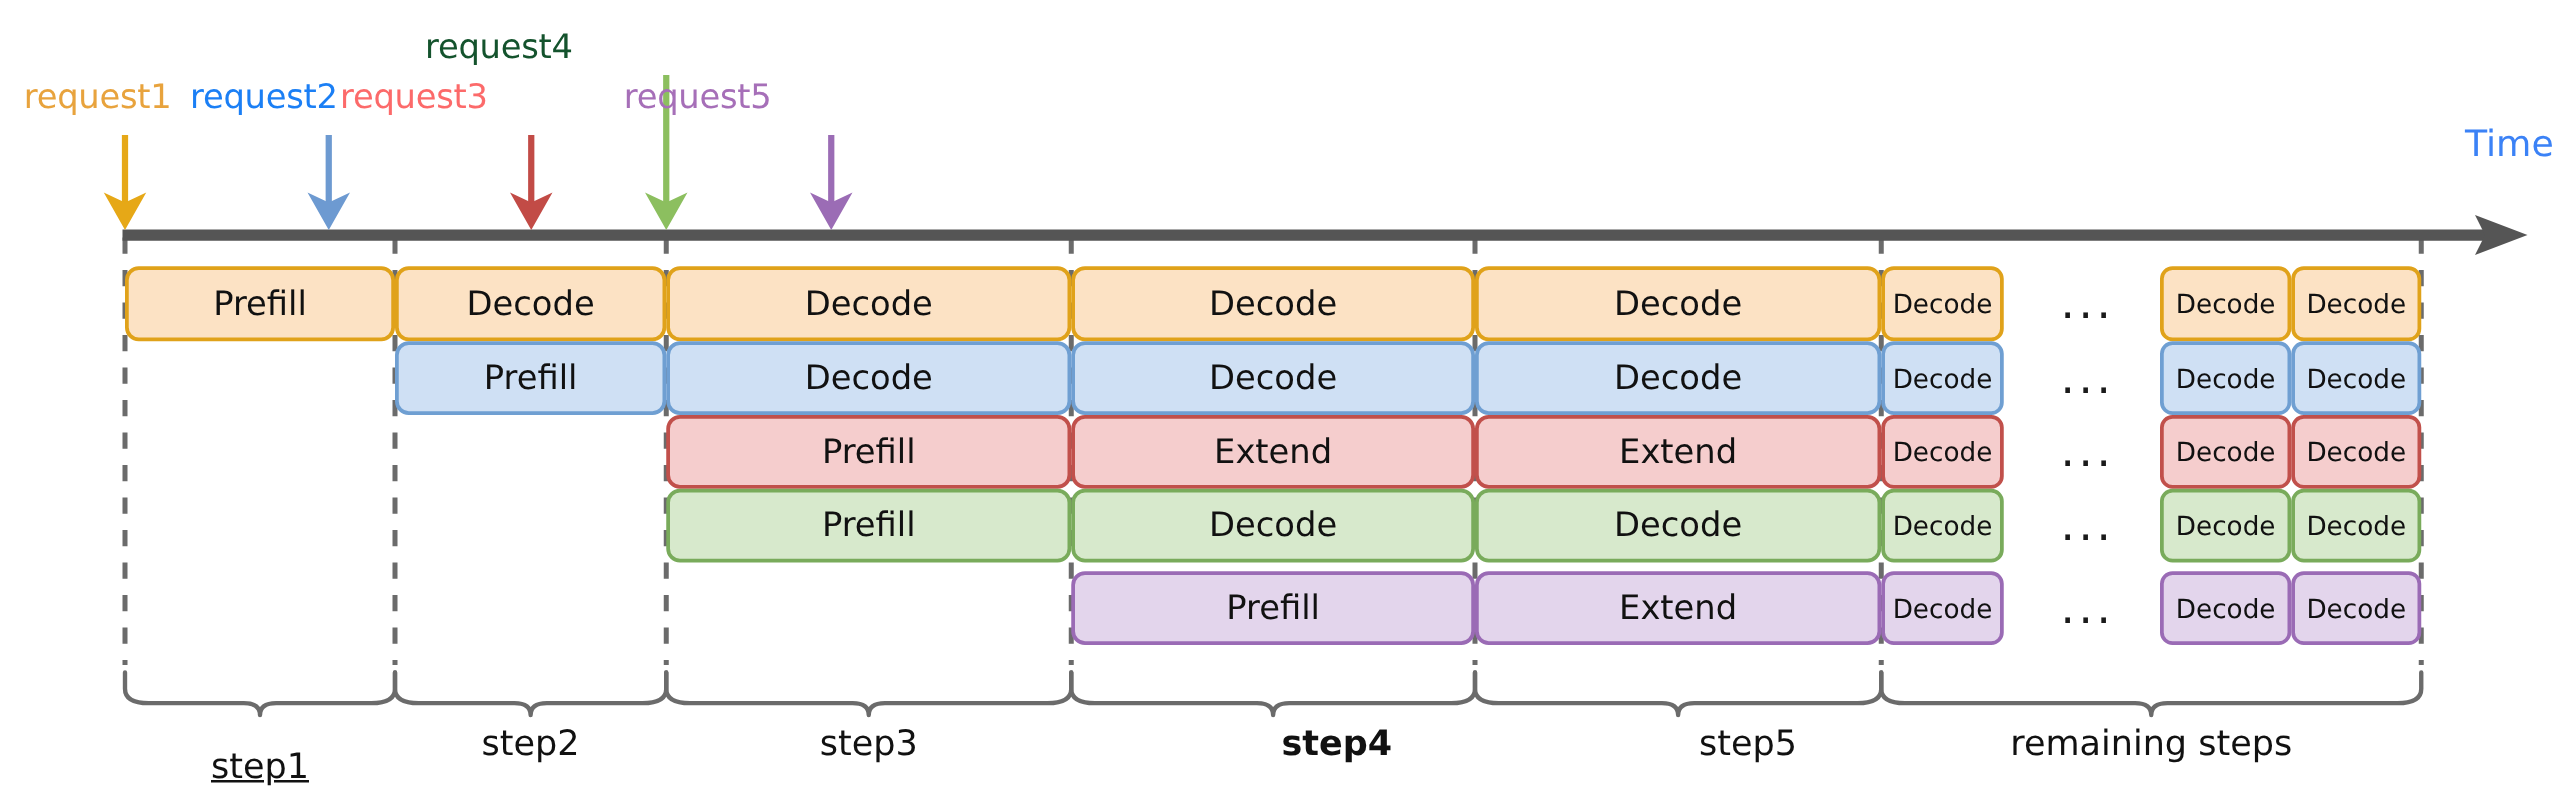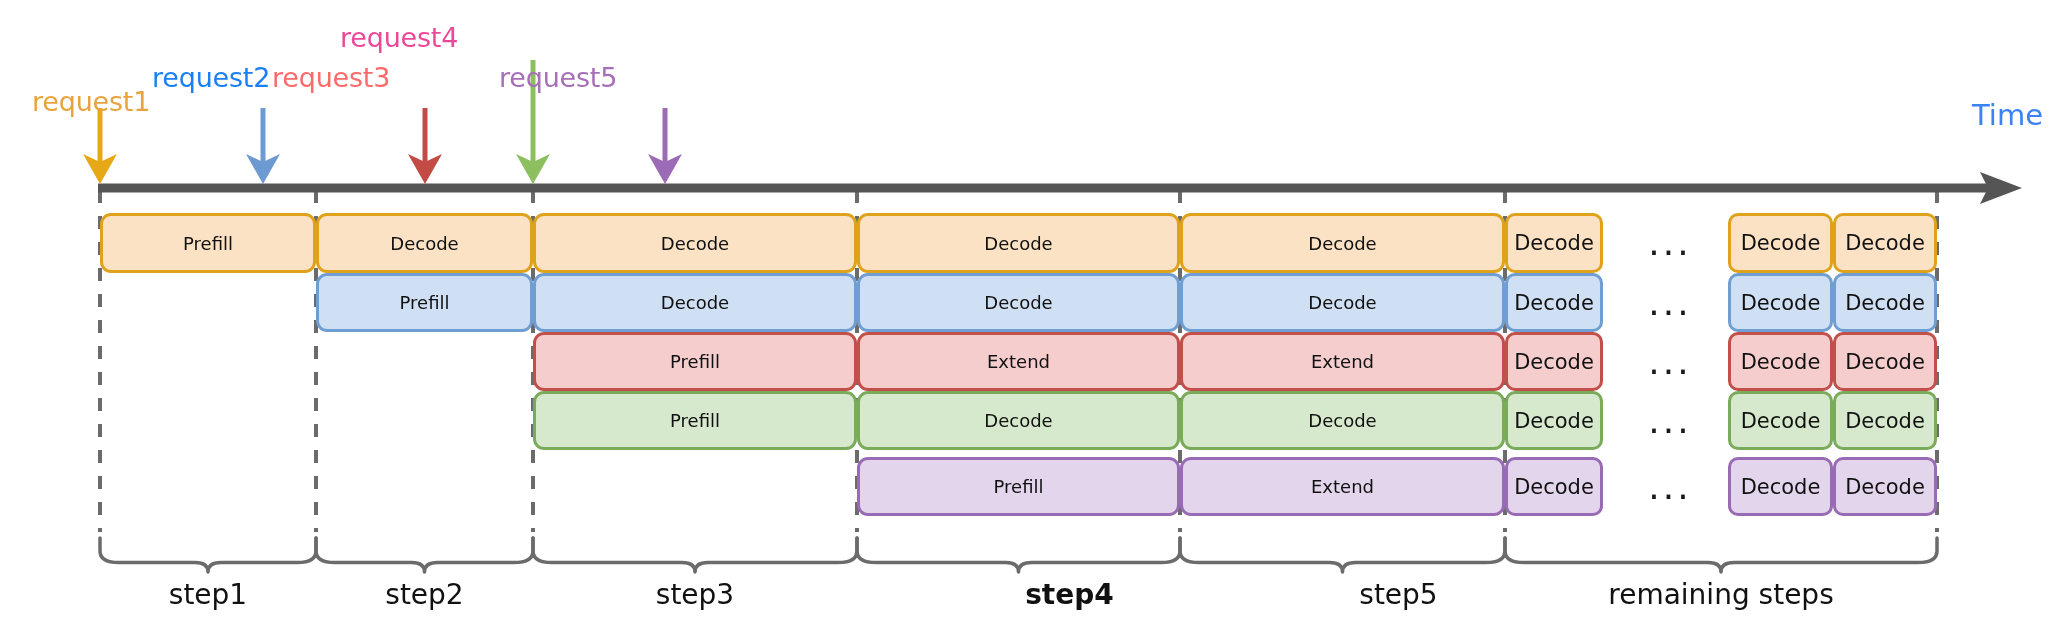--- a/index.html
+++ b/index.html
@@ -31,21 +31,21 @@
   .blk{
     position:absolute;
     box-sizing:border-box;
     border-radius:11px;
     border-width:3px;
     border-style:solid;
     display:flex;
     align-items:center;
     justify-content:center;
     font-family:"DejaVu Sans",sans-serif;
-    font-size:18px;
+    font-size:27px;
     color:#111;
     white-space:nowrap;
     overflow:hidden;
   }
   .blk.narrow{font-size:21px;border-radius:10px;}
 
   
   .ellipsis{
     position:absolute;
     display:flex;
@@ -153,24 +153,24 @@
              Q 1505 562.48 1524 562.48
              L 1708 562.48
              Q 1721 562.48 1721 572
              Q 1721 562.48 1734 562.48
              L 1918 562.48
              Q 1937 562.48 1937 550.92
              L 1937 538" fill="none" stroke="#6b6b6b" stroke-width="3.5" stroke-linecap="round" stroke-linejoin="round"></path>
     </svg>
 
   <div id="req-labels">
-      <div class="req-label" style="left: 32px; top: 62px; color: rgb(232, 163, 61); margin-top: 24px;">request1</div>
+      <div class="req-label" style="left: 19px; top: 62px; color: rgb(232, 163, 61);">request1</div>
       <div class="req-label" style="left: 152px; top: 62px; color: rgb(27, 127, 245); text-align: right;">request2</div>
       <div class="req-label" style="left: 272px; top: 62px; color: rgb(252, 106, 106);">request3</div>
-      <div class="req-label" style="left: 340px; top: 22px; color: #ec4899;">request4</div>
+      <div class="req-label" style="left: 340px; top: 22px; color: #14532d;">request4</div>
       <div class="req-label" style="left: 455px; top: 62px; color: rgb(166, 111, 184); margin-left: 44px;">request5</div>
     </div>
 
   <div class="time-label" id="time-label" style="left:1972px;top:98px;">Time</div>
 
   <div id="blocks">
       <div class="blk" style="left: 100px; top: 213px; width: 216px; height: 60px; background: rgb(252, 226, 196); border-color: rgb(224, 162, 26);">Prefill</div>
       <div class="blk" style="left: 316px; top: 213px; width: 217px; height: 60px; background: rgb(252, 226, 196); border-color: rgb(224, 162, 26);">Decode</div>
       <div class="blk" style="left: 533px; top: 213px; width: 324px; height: 60px; background: rgb(252, 226, 196); border-color: rgb(224, 162, 26);">Decode</div>
       <div class="blk" style="left: 857px; top: 213px; width: 323px; height: 60px; background: rgb(252, 226, 196); border-color: rgb(224, 162, 26);">Decode</div>
@@ -203,21 +203,21 @@
       <div class="ellipsis" style="left: 1620px; top: 391px; width: 100px; height: 59px;">...</div>
       <div class="blk" style="left: 857px; top: 457px; width: 323px; height: 59px; background: rgb(227, 213, 236); border-color: rgb(154, 107, 181);">Prefill</div>
       <div class="blk" style="left: 1180px; top: 457px; width: 325px; height: 59px; background: rgb(227, 213, 236); border-color: rgb(154, 107, 181);">Extend</div>
       <div class="blk narrow" style="left: 1505px; top: 457px; width: 98px; height: 59px; background: rgb(227, 213, 236); border-color: rgb(154, 107, 181);">Decode</div>
       <div class="blk narrow" style="left: 1728px; top: 457px; width: 105px; height: 59px; background: rgb(227, 213, 236); border-color: rgb(154, 107, 181);">Decode</div>
       <div class="blk narrow" style="left: 1833px; top: 457px; width: 104px; height: 59px; background: rgb(227, 213, 236); border-color: rgb(154, 107, 181);">Decode</div>
       <div class="ellipsis" style="left: 1620px; top: 457px; width: 100px; height: 59px;">...</div>
     </div>
 
   <div id="step-labels">
-      <div class="step-label" style="left: 100px; width: 216px; top: 578px;">step1</div>
+      <div class="step-label" style="left: 100px; width: 216px; top: 596px; text-decoration: underline;">step1</div>
       <div class="step-label" style="left: 316px; width: 217px; top: 578px;">step2</div>
       <div class="step-label" style="left: 533px; width: 324px; top: 578px;">step3</div>
       <div class="step-label" style="left: 908px; width: 323px; top: 578px; font-weight: bold;">step4</div>
       <div class="step-label" style="left: 1236px; width: 325px; top: 578px;">step5</div>
       <div class="step-label" style="left: 1505px; width: 432px; top: 578px;">remaining steps</div>
     </div>
 
 </div>
 
 </body></html>

